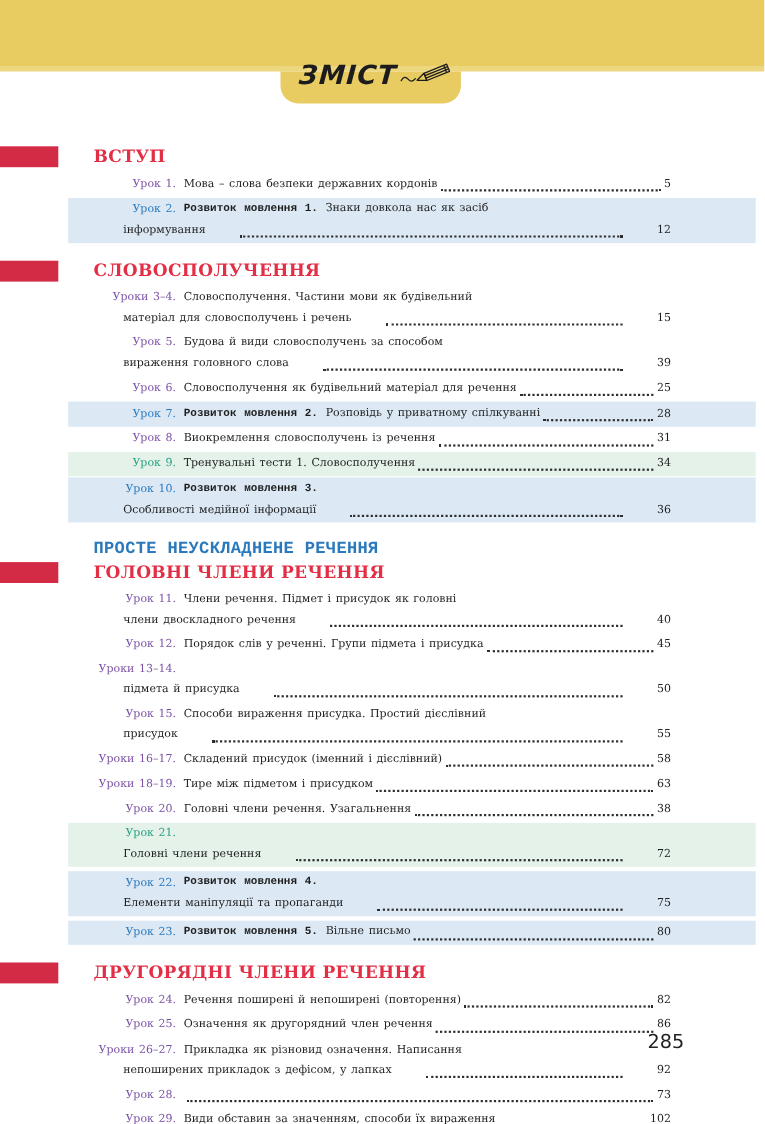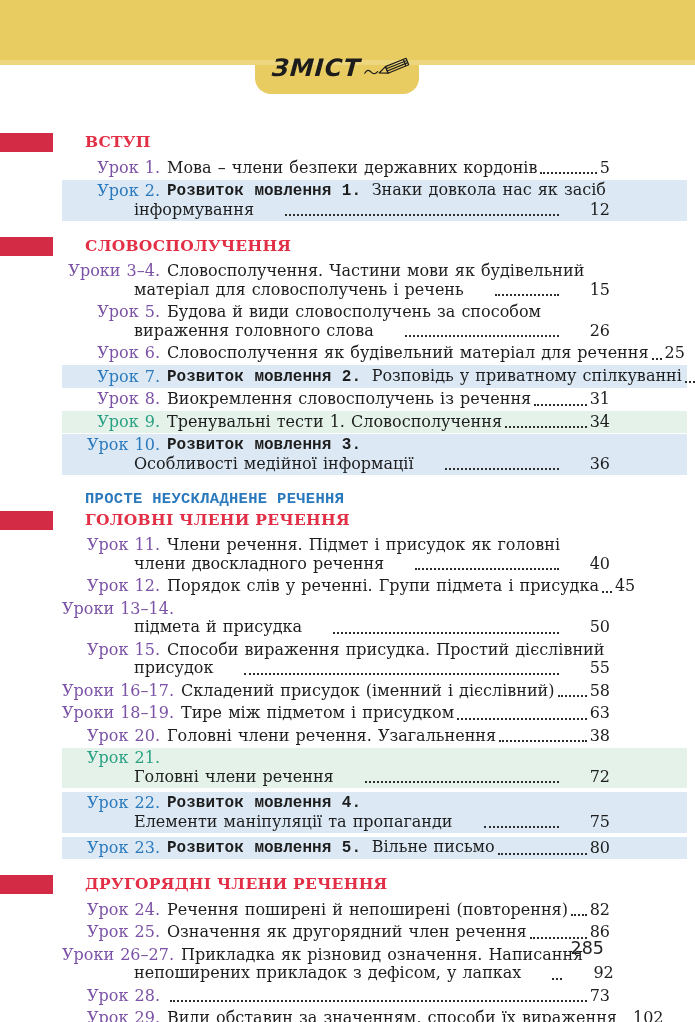--- a/index.html
+++ b/index.html
@@ -53,38 +53,38 @@
   }
   .entry{
     margin-left:62px;width:625px;box-sizing:border-box;
     padding:1.5px 77px 1.5px 0;
   }
   .entry + .entry{margin-top:1px;}
   .entry.hl-blue{background:var(--row-blue,#dce9f5);}
   .entry.hl-green{background:var(--row-green,#e4f2ea);}
   .line{
     display:flex;align-items:flex-end;
-    font-size:16px;line-height:18.5px;
+    font-size:10px;line-height:18.5px;
     word-spacing:1px;white-space:nowrap;
   }
   .lbl{flex:0 0 98px;text-align:right;margin-right:7px;}
   .lbl-purple{color:var(--purple,#7b52a5);}
   .lbl-blue{color:var(--blue,#2b79bd);}
   .lbl-green{color:var(--green,#2aa183);}
-  .line.cont{padding-left:72px;gap:28px;}
+  .line.cont{padding-left:50px;gap:28px;}
   .txt b{font-weight:bold;color:var(--ink,#1d1d1d);font-family:Liberation Mono, monospace;}
   .dots{
     flex:1 1 auto;min-width:10px;
     border-bottom:2px dotted #2e2e2e;
     margin:0 2px 3px 3px;
   }
   .pg{margin-left:1px;}
   
   .folio{
-    position:absolute;top:938px;right:91px;
+    position:absolute;top:938px;right:73px;
     font-family:"DejaVu Sans","Liberation Sans",sans-serif;
     font-size:17.5px;color:#232323;
   }
 </style>
 </head>
 <body>
 
 <div class="band"></div>
 <div class="tab"></div>
 <div class="tab-label">
@@ -103,21 +103,21 @@
 
 <main class="toc">
     <section class="toc-section">
       <div class="title-row">
         <span class="red-tab"></span>
         <h2 class="section-title">ВСТУП</h2>
       </div>
       <div class="entry">
         <div class="line">
           <span class="lbl lbl-purple">Урок 1.</span>
-          <span class="txt">Мова – члени безпеки державних кордонів</span>
+          <span class="txt">Мова – слова безпеки державних кордонів</span>
           <span class="dots"></span>
           <span class="pg">5</span>
         </div>
       </div>
       <div class="entry hl-blue">
         <div class="line">
           <span class="lbl lbl-blue">Урок 2.</span>
           <span class="txt"><b>Розвиток мовлення 1. </b>Знаки довкола нас як засіб</span>
         </div>
         <div class="line cont">
@@ -144,21 +144,21 @@
         </div>
       </div>
       <div class="entry">
         <div class="line">
           <span class="lbl lbl-purple">Урок 5.</span>
           <span class="txt">Будова й види словосполучень за способом</span>
         </div>
         <div class="line cont">
           <span class="txt">вираження головного слова</span>
           <span class="dots"></span>
-          <span class="pg">26</span>
+          <span class="pg">39</span>
         </div>
       </div>
       <div class="entry">
         <div class="line">
           <span class="lbl lbl-purple">Урок 6.</span>
           <span class="txt">Словосполучення як будівельний матеріал для речення</span>
           <span class="dots"></span>
           <span class="pg">25</span>
         </div>
       </div>

